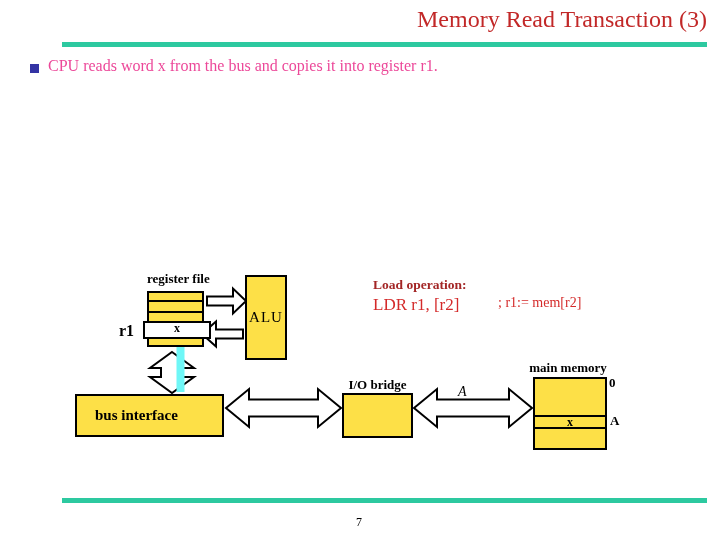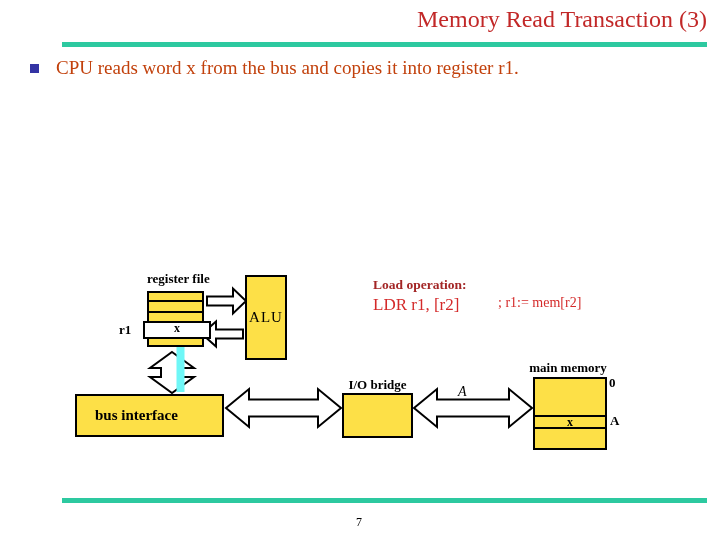--- a/index.html
+++ b/index.html
@@ -8,31 +8,31 @@
     font-family:"Liberation Serif",serif;overflow:hidden;margin:0 auto;
   }
   .abs{position:absolute;}
   
   .title{top:6px;right:13px;font-size:24px;color:#C22828;white-space:nowrap;}
   .rule{left:62px;width:645px;height:5px;background:#2DC9A0;}
   .rule-top{top:42px;}
   .rule-bottom{top:498px;}
   
   .bullet-square{left:30px;top:64px;width:9px;height:9px;background:#3434A4;}
-  .bullet-text{left:56px;top:57px;font-size:19px;color:#c2410c;white-space:nowrap;}
+  .bullet-text{left:48px;top:57px;font-size:16px;color:#ec4899;white-space:nowrap;}
   
   .dlabel{font-weight:bold;font-size:13px;color:#000;white-space:nowrap;}
   .box{border:2px solid #000;background:#fde047;box-sizing:border-box;}
   
   .rf-label{left:147px;top:271px;width:57px;text-align:center;}
   .rf-box{left:147px;top:291px;width:57px;height:56px;}
   .rf-line{position:absolute;left:0;width:100%;height:2px;background:#000;}
   .rf-xrow{left:143px;top:321px;width:64px;height:14px;border:2px solid #000;background:#fff;
            font-weight:bold;font-size:12px;text-align:center;line-height:10px;}
-  .r1-label{left:119px;top:322px;font-weight:bold;font-size:13px;text-align:center;}
+  .r1-label{left:119px;top:322px;font-weight:bold;font-size:16px;text-align:center;}
   
   .alu-box{left:245px;top:275px;width:42px;height:85px;display:flex;align-items:center;justify-content:center;
            font-size:15px;letter-spacing:1px;}
   
   .bi-box{left:75px;top:394px;width:149px;height:43px;display:flex;align-items:center;}
   .bi-label{padding-left:18px;font-weight:bold;font-size:15px;}
   
   .iob-label{left:342px;top:377px;width:71px;text-align:center;}
   .iob-box{left:342px;top:393px;width:71px;height:45px;}
   

